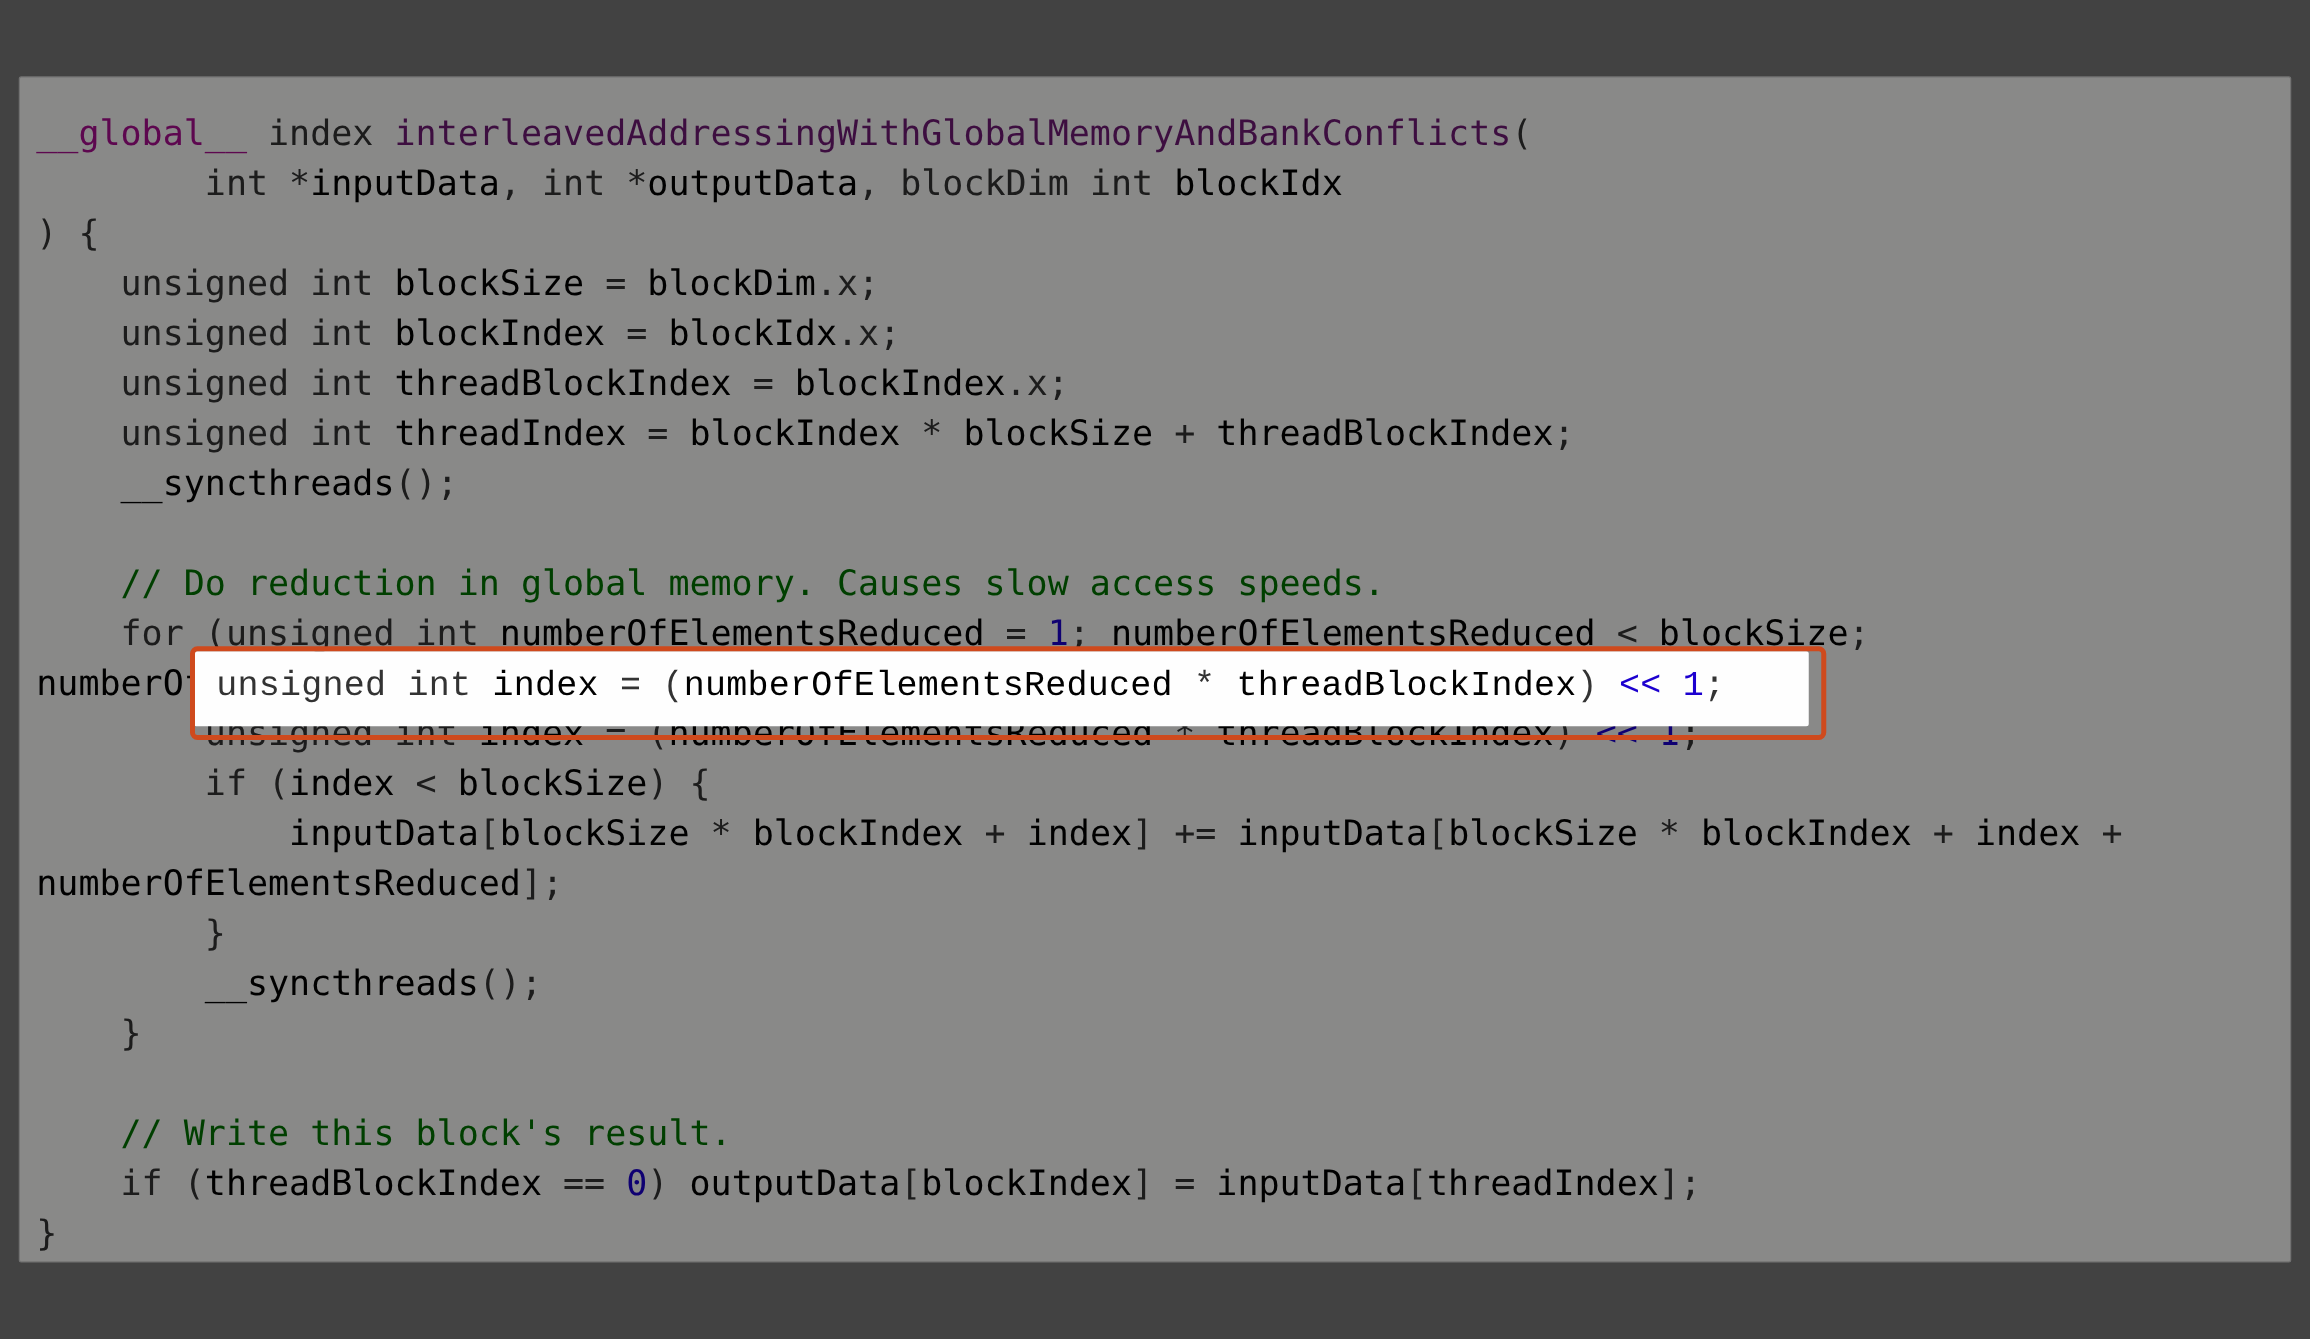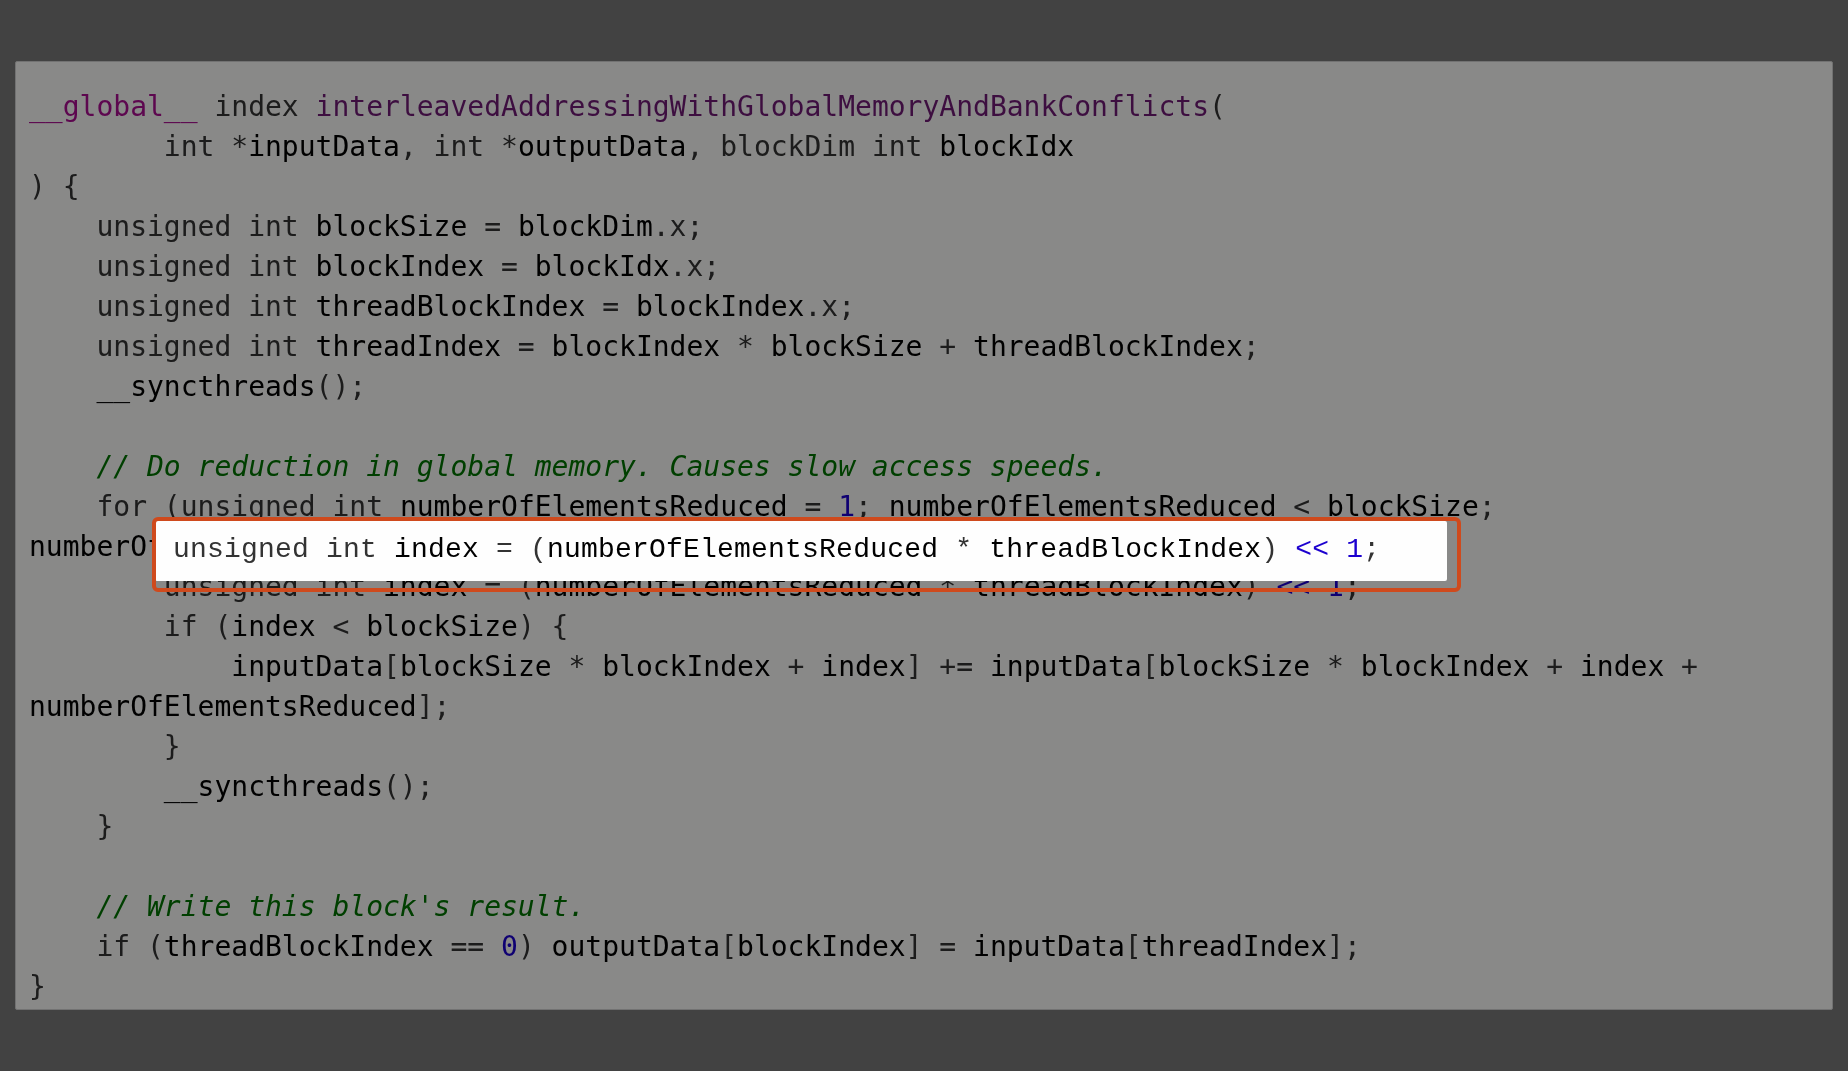--- a/index.html
+++ b/index.html
@@ -31,21 +31,21 @@
     line-height: 40px;
     white-space: pre;
     overflow: hidden;
     color: #333;
     box-sizing: border-box;
   }
   .t-kw      { color: #aa0d91; text-align: right; }   
   .t-fn      { color: #701a75; }
   .t-var     { color: #000000; }   
   .t-num     { color: #1c00cf; }
-  .t-comment { color: #007400; font-style: italic; }
+  .t-comment { color: #007400; }
   .t-plain   { color: #333; }
   .t-op      { color: #1c00cf; }
 
   
   .hl-strip {
     position: absolute;
     left: 155px;
     top: 521px;
     width: 1292px;
     height: 60px;

